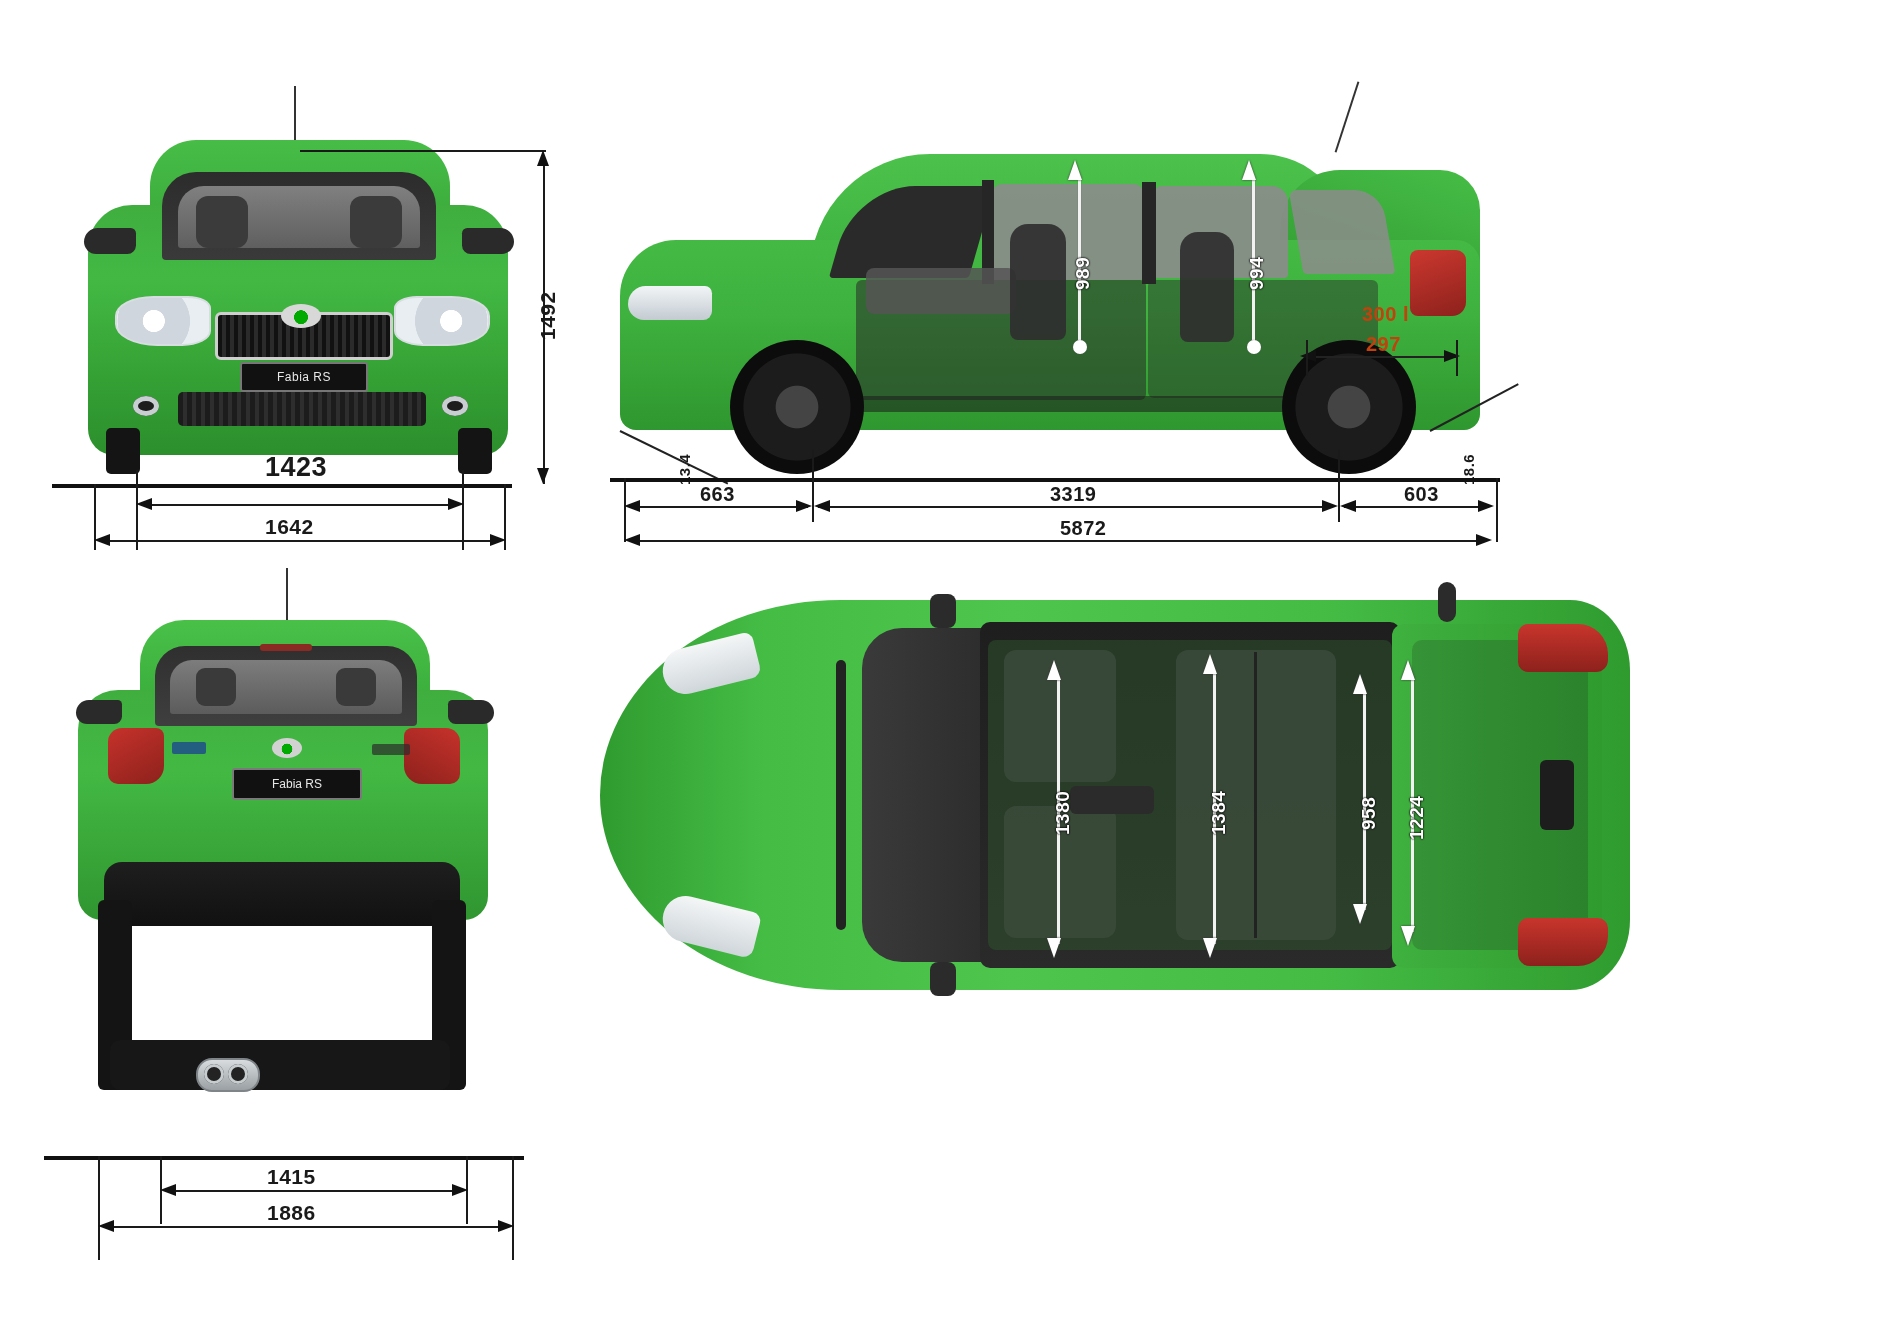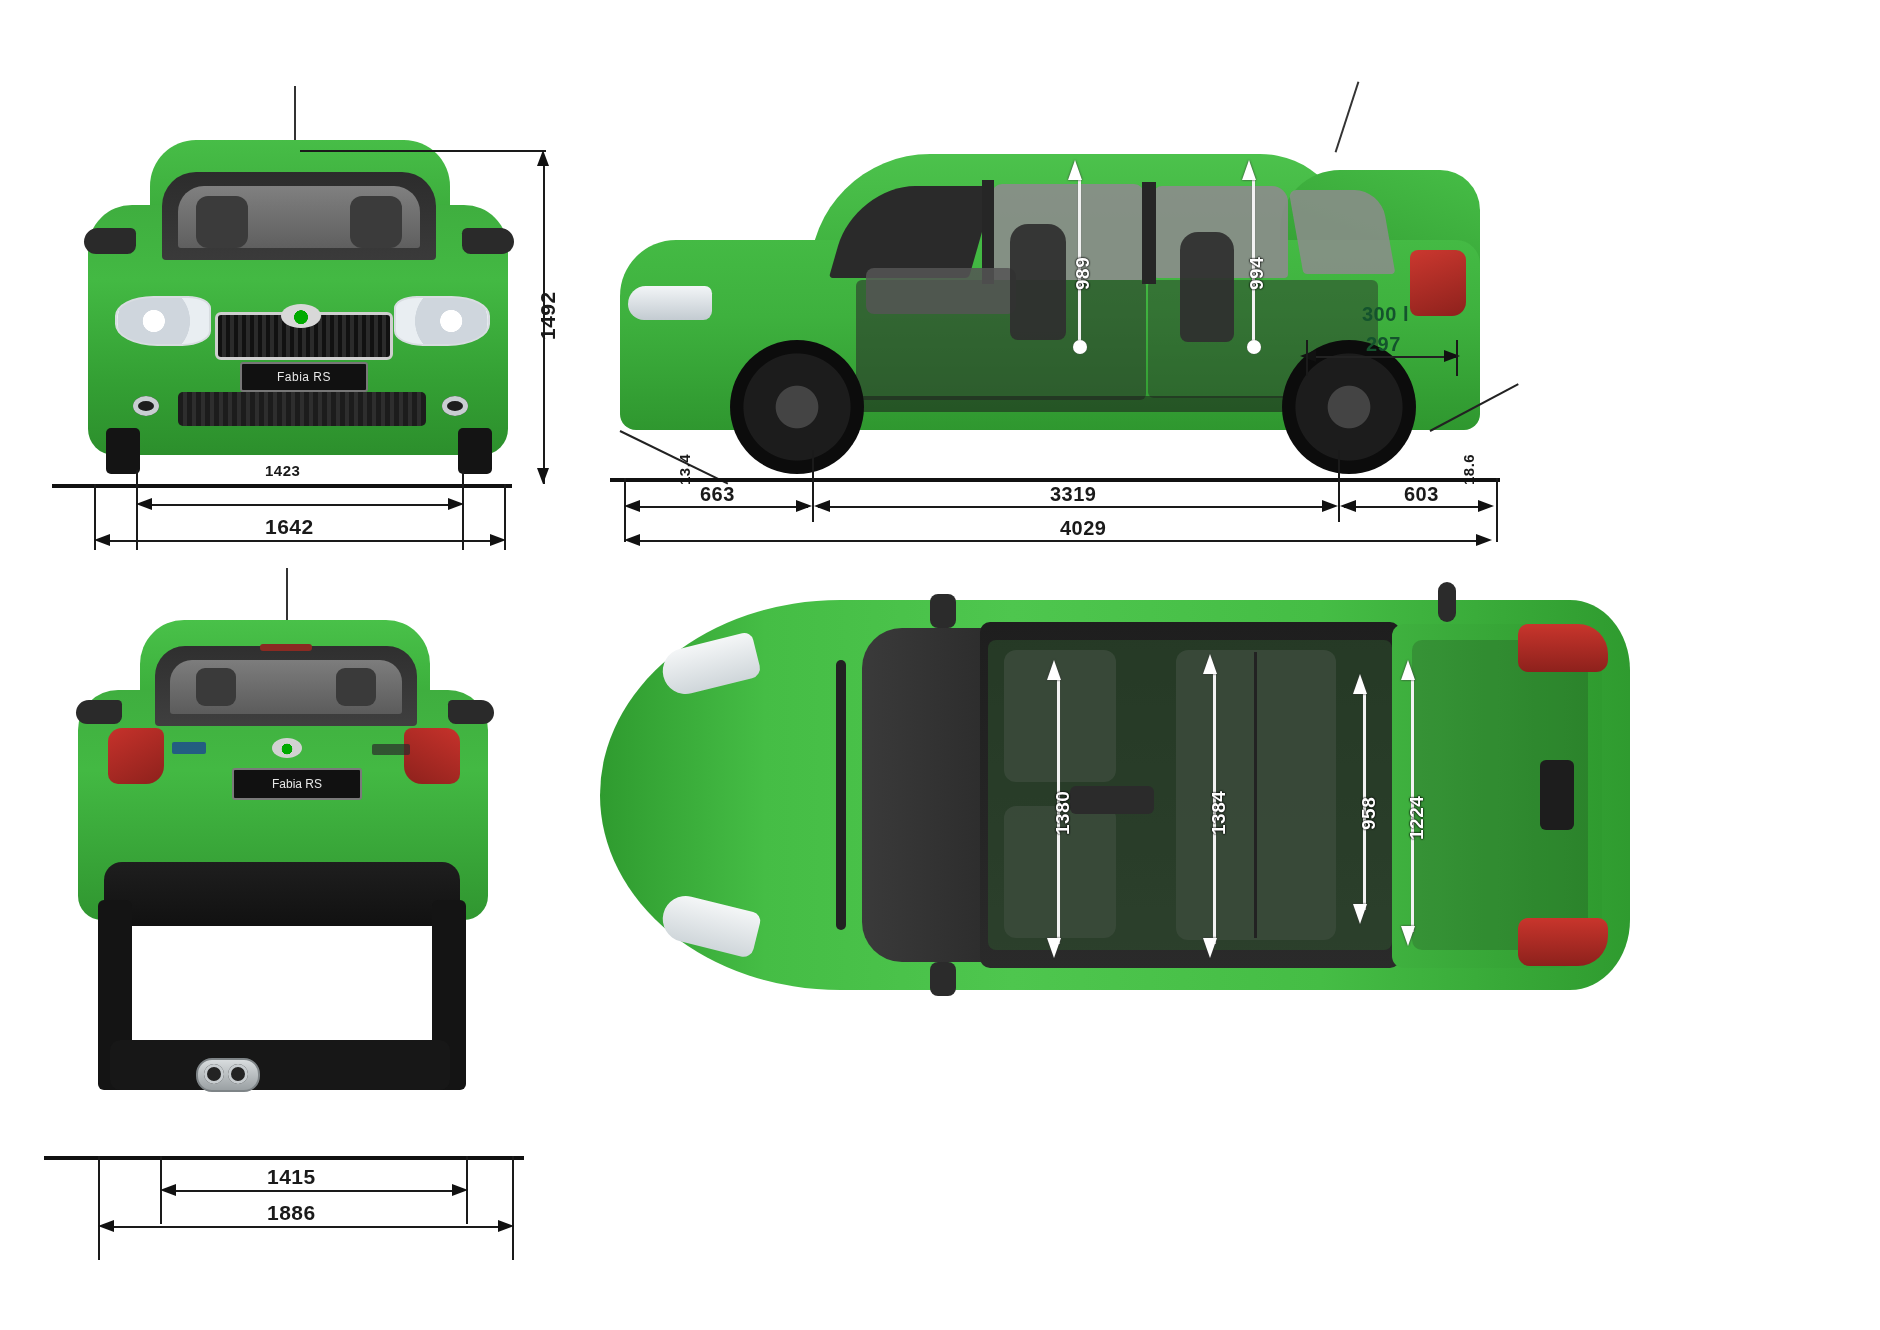--- a/index.html
+++ b/index.html
@@ -2,21 +2,21 @@
 <html><head>
 <meta charset="utf-8">
 <style>
   html,body{margin:0;padding:0;background:#fff;}
   body{width:1880px;height:1330px;position:relative;font-family:"Liberation Sans",sans-serif;overflow:hidden;}
   .stage{position:absolute;inset:0;}
 
   .dimtext{position:absolute;font-weight:bold;color:#1a1a1a;letter-spacing:.5px;white-space:nowrap;}
   .dimtext.vert{transform:rotate(-90deg);transform-origin:left top;}
   .dimtext.white{color:#fff;text-shadow:0 0 2px #000,0 0 2px #000;}
-  .dimtext.dark{color:#14532d;}
+  .dimtext.dark{color:#c2410c;}
 
   .line{position:absolute;background:#1a1a1a;}
   .hline{height:2px;}
   .vline{width:2px;}
   .thick{height:4px;background:#111;}
 
   .arrowL,.arrowR,.arrowU,.arrowD{position:absolute;width:0;height:0;}
   .arrowL{border-top:6px solid transparent;border-bottom:6px solid transparent;border-right:16px solid #111;}
   .arrowR{border-top:6px solid transparent;border-bottom:6px solid transparent;border-left:16px solid #111;}
   .arrowU{border-left:6px solid transparent;border-right:6px solid transparent;border-bottom:16px solid #111;}
@@ -187,21 +187,21 @@
 
   <div class="line hline thick" style="left:52px;top:484px;width:460px;"></div>
   <div class="line vline" style="left:136px;top:470px;height:80px;"></div>
   <div class="line vline" style="left:462px;top:470px;height:80px;"></div>
   <div class="line vline" style="left:94px;top:484px;height:66px;"></div>
   <div class="line vline" style="left:504px;top:484px;height:66px;"></div>
 
   <div class="line hline" style="left:142px;top:504px;width:316px;"></div>
   <div class="arrowL" style="left:136px;top:498px;"></div>
   <div class="arrowR" style="left:448px;top:498px;"></div>
-  <div class="dimtext" style="left:265px;top:462px;font-size:15px;">1423</div>
+  <div class="dimtext" style="left:265px;top:452px;font-size:27px;">1423</div>
 
   <div class="line hline" style="left:100px;top:540px;width:400px;"></div>
   <div class="arrowL" style="left:94px;top:534px;"></div>
   <div class="arrowR" style="left:490px;top:534px;"></div>
   <div class="dimtext" style="left:265px;top:515px;font-size:21px;">1642</div>
 
   <div class="line hline" style="left:300px;top:150px;width:246px;"></div>
   <div class="line vline" style="left:543px;top:156px;height:328px;"></div>
   <div class="arrowU" style="left:537px;top:150px;"></div>
   <div class="arrowD" style="left:537px;top:468px;"></div>
@@ -270,21 +270,21 @@
   <div class="dimtext" style="left:1050px;top:483px;font-size:20px;">3319</div>
 
   <div class="line hline" style="left:1344px;top:506px;width:144px;"></div>
   <div class="arrowL" style="left:1340px;top:500px;"></div>
   <div class="arrowR" style="left:1478px;top:500px;"></div>
   <div class="dimtext" style="left:1404px;top:483px;font-size:20px;">603</div>
 
   <div class="line hline" style="left:630px;top:540px;width:856px;"></div>
   <div class="arrowL" style="left:624px;top:534px;"></div>
   <div class="arrowR" style="left:1476px;top:534px;"></div>
-  <div class="dimtext" style="left:1060px;top:517px;font-size:20px;">4029</div>
+  <div class="dimtext" style="left:1060px;top:517px;font-size:20px;">5872</div>
 
   <div class="car">
     <div class="rv-ant"></div>
     <div class="rv-roof"></div>
     <div class="rv-body"></div>
     <div class="rv-glass"></div>
     <div class="rv-glassIn"></div>
     <div class="rv-hrL"></div>
     <div class="rv-hrR"></div>
     <div class="rv-brake"></div>

